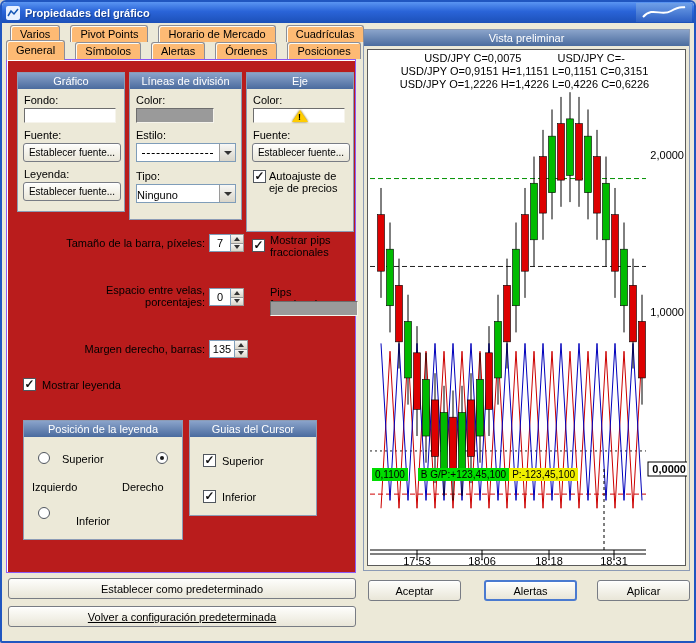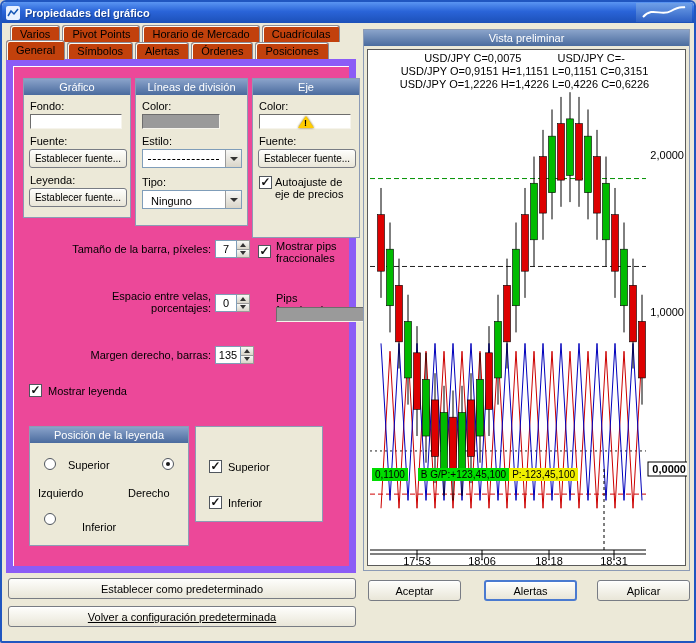--- a/index.html
+++ b/index.html
@@ -4,32 +4,32 @@
 <style>
   html,body{margin:0;padding:0;background:#cfcfcf;}
   *{box-sizing:border-box;font-family:"Liberation Sans",sans-serif;}
   .win{position:relative;width:696px;height:643px;background:#ECE9D8;border:2px solid #2056C0;border-radius:6px 6px 2px 2px;overflow:hidden;}
   .titlebar{position:absolute;left:0;top:0;right:0;height:21px;background:linear-gradient(180deg,#5A95F2 0%,#2A64D8 45%,#1C50B8 100%);display:flex;align-items:center;padding:0 2px 0 4px;border-radius:4px 4px 0 0;}
   .title-text{color:#fff;font-size:11px;font-weight:bold;margin-left:5px;flex:1;text-shadow:1px 1px 1px #123A8A;}
   .title-logo{width:56px;height:19px;background:linear-gradient(180deg,#6FA0E8,#2E60C4);display:flex;align-items:center;justify-content:center;border-radius:0 3px 0 0;}
   .tabrow{position:absolute;display:flex;align-items:flex-start;}
   .tabrow1{left:8px;top:23px;z-index:1;}
   .tabrow2{left:4px;top:40px;z-index:4;}
-  .tab{display:inline-block;margin-right:2px;padding:0 9px;font-size:11px;color:#000;background:#c2410c;border:1px solid #8A8E99;border-bottom:none;border-radius:3px 3px 0 0;box-shadow:inset 1px 1px 0 #FDFBF4;height:17px;line-height:16px;cursor:default;white-space:nowrap;}
+  .tab{display:inline-block;margin-right:10px;padding:0 9px;font-size:11px;color:#000;background:#fdba74;border:1px solid #8A8E99;border-bottom:none;border-radius:3px 3px 0 0;box-shadow:inset 1px 1px 0 #FDFBF4;height:17px;line-height:16px;cursor:default;white-space:nowrap;}
   .tab.active{margin-top:-2px;height:20px;line-height:19px;z-index:5;position:relative;}
-  .pane{position:absolute;left:4px;top:57px;width:350px;height:514px;border:7px solid #8b5cf6;box-shadow:inset 1px 1px 0 #fff;background:#ec4899;z-index:0;}
+  .pane{position:absolute;left:4px;top:57px;width:350px;height:514px;border:1px solid #8b5cf6;box-shadow:inset 1px 1px 0 #fff;background:#b91c1c;z-index:0;}
   .group{position:absolute;border:1px solid #8C9BB5;background:#ECE9D8;}
   .group-header{height:16px;background:linear-gradient(180deg,#8AA3CA,#4A6B9E);color:#fff;font-weight:normal;font-size:11px;line-height:16px;text-align:center;white-space:nowrap;overflow:hidden;}
   .lbl{position:absolute;font-size:11px;color:#000;line-height:12px;}
   .btn{position:absolute;font-size:11px;color:#000;background:linear-gradient(180deg,#FEFEFC,#E9E6D8);border:1px solid #787C84;border-radius:3px;box-shadow:inset 0 1px 0 #fff;text-align:center;padding:0;cursor:default;}
   .btn.default{border:2px solid #4A7AD0;}
   .swatch{position:absolute;border:1px solid;border-color:#6d6d6d #F6F4EC #F6F4EC #6d6d6d;}
   .sw-white{background:#fff;} .sw-gray{background:#9A9A9A;}
   .combo{position:absolute;height:19px;background:#fff;border:1px solid #7F9DB9;}
-  .combo-text{font-size:11px;line-height:17px;padding-left:8px;}
+  .combo-text{font-size:11px;line-height:17px;padding-left:0;}
   .combo-btn{position:absolute;right:0;top:0;bottom:0;width:16px;background:linear-gradient(#F8F8F6,#D9D5C9);border-left:1px solid #9A9A9A;display:flex;align-items:center;justify-content:center;}
   .dash-sample{position:absolute;left:5px;right:22px;top:9px;border-top:1px dashed #000;}
   .arr-down{width:0;height:0;border-left:4px solid transparent;border-right:4px solid transparent;border-top:4px solid #333;}
   .spin{position:absolute;display:flex;height:18px;}
   .spin-box{background:#fff;border:1px solid #7F9DB9;font-size:11px;text-align:center;line-height:16px;}
   .spin-btns{width:13px;display:flex;flex-direction:column;border:1px solid #9A9A9A;border-left:none;background:#E4E0D2;}
   .spin-up,.spin-down{flex:1;display:flex;align-items:center;justify-content:center;background:linear-gradient(#F8F8F6,#D9D5C9);}
   .spin-up{border-bottom:1px solid #9A9A9A;}
   .tri-up{width:0;height:0;border-left:3px solid transparent;border-right:3px solid transparent;border-bottom:4px solid #333;}
   .tri-down{width:0;height:0;border-left:3px solid transparent;border-right:3px solid transparent;border-top:4px solid #333;}
@@ -177,20 +177,21 @@
       <span class="radio" style="left:14px;top:31px;"></span>
       <span class="lbl" style="left:38px;top:32px;">Superior</span>
       <span class="radio sel" style="left:132px;top:31px;"></span>
       <span class="lbl" style="left:8px;top:60px;">Izquierdo</span>
       <span class="lbl" style="left:98px;top:60px;">Derecho</span>
       <span class="radio" style="left:14px;top:86px;"></span>
       <span class="lbl" style="left:52px;top:94px;">Inferior</span>
     </div>
 
     <div class="group" style="left:182px;top:360px;width:128px;height:96px;">
+      <div class="group-header">Guias del Cursor</div>
       <span class="cb" style="left:13px;top:33px;"><span>✓</span></span>
       <span class="lbl" style="left:32px;top:34px;">Superior</span>
       <span class="cb" style="left:13px;top:69px;"><span>✓</span></span>
       <span class="lbl" style="left:32px;top:70px;">Inferior</span>
     </div>
   </div>
 
   <div class="group" style="left:361px;top:27px;width:327px;height:542px;">
     <div class="group-header">Vista preliminar</div>
     <div class="preview-panel">

